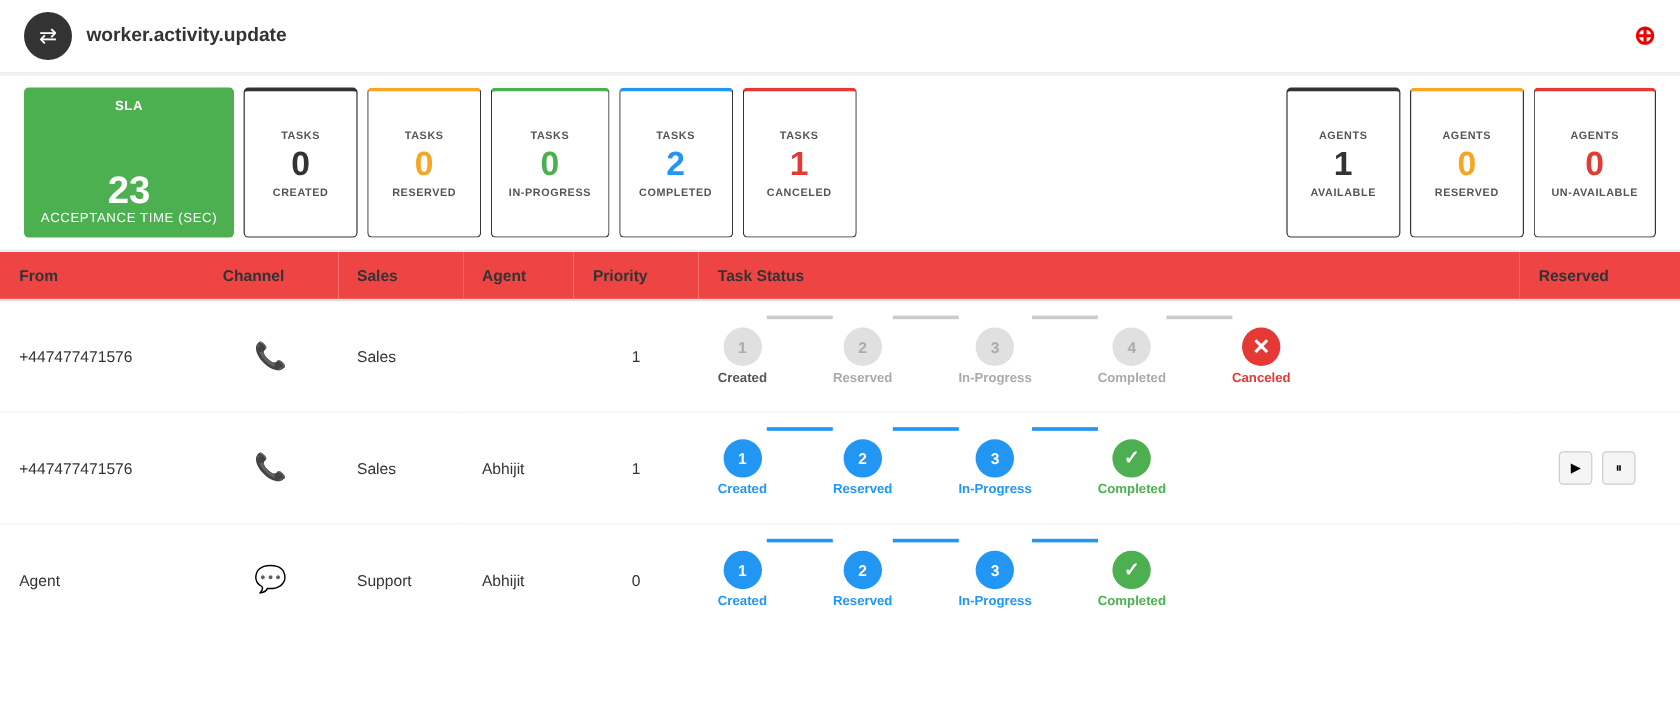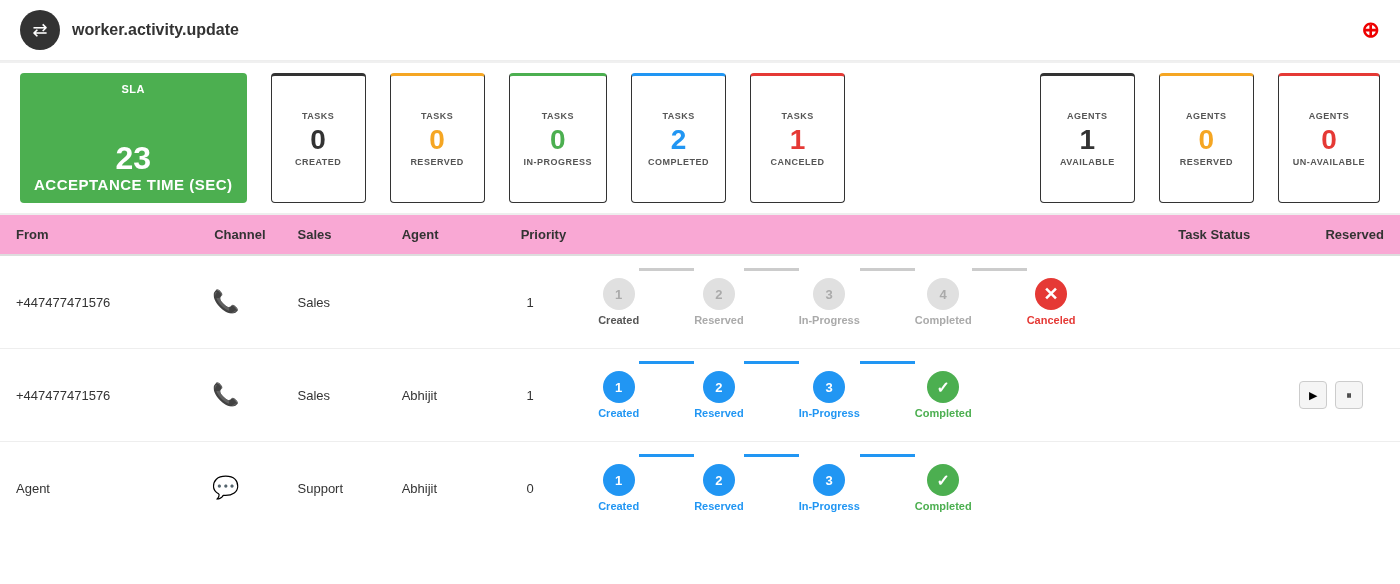--- a/index.html
+++ b/index.html
@@ -10,25 +10,25 @@
     .header-left { display: flex; align-items: center; gap: 12px; }
     .logo-circle { width: 40px; height: 40px; background: #333; border-radius: 50%; display: flex; align-items: center; justify-content: center; }
     .logo-arrows { color: #fff; font-size: 18px; }
     .header-title { font-size: 16px; font-weight: 600; color: #333; }
     .header-right { text-align: center; }
     .taskrouter-brand { display: flex; align-items: center; gap: 8px; font-size: 18px; font-weight: 700; color: #333; }
     .brand-icon { color: #e00; font-size: 22px; }
     .phone-numbers { font-size: 14px; font-weight: 600; color: #333; margin-top: 4px; }
 
     
-    .stats-bar { display: flex; align-items: stretch; padding: 10px 20px; border-bottom: 2px solid #eee; gap: 24px; }
+    .stats-bar { display: flex; align-items: stretch; padding: 10px 20px; border-bottom: 2px solid #eee; gap: 8px; }
     .sla-box { background: #4caf50; color: #fff; border-radius: 4px; padding: 10px 14px; min-width: 130px; text-align: center; display: flex; flex-direction: column; justify-content: center; }
     .sla-label { font-size: 11px; font-weight: 700; letter-spacing: 0.5px; }
     .sla-number { font-size: 32px; font-weight: 700; line-height: 1.1; margin-top: 46px; }
-    .sla-sublabel { font-size: 15px; font-weight: 700; letter-spacing: 0.5px; text-align: center; }
+    .sla-sublabel { font-size: 11px; font-weight: 400; letter-spacing: 0.5px; text-align: center; }
 
     .stat-card { border: 1.5px solid #333; border-radius: 4px; padding: 8px 14px; min-width: 95px; text-align: center; display: flex; flex-direction: column; align-items: center; justify-content: center; }
     .stat-card.yellow-top { border-top: 3px solid #f5a623; }
     .stat-card.green-top { border-top: 3px solid #4caf50; }
     .stat-card.blue-top { border-top: 3px solid #2196f3; }
     .stat-card.red-top { border-top: 3px solid #e53935; }
     .stat-card.black-top { border-top: 3px solid #333; }
 
     .stat-header { font-size: 9px; font-weight: 700; letter-spacing: 0.5px; color: #555; margin-bottom: 4px; }
     .stat-number { font-size: 28px; font-weight: 700; line-height: 1.1; }
@@ -38,22 +38,22 @@
     .stat-number.green { color: #4caf50; }
     .stat-number.blue { color: #2196f3; }
     .stat-number.red { color: #e53935; }
 
     .agents-spacer { flex: 1; }
 
     
     .table-container { padding: 0 0; }
     table { width: 100%; border-collapse: collapse; }
     thead tr { border-bottom: 2px solid #ddd; }
-    th { padding: 12px 16px; font-weight: 700; font-size: 13px; color: #333; text-align: left; background: #f9a8d4; }
-    th.center { text-align: right; }
+    th { padding: 12px 16px; font-weight: 700; font-size: 13px; color: #333; text-align: left; background: #ef4444; }
+    th.center { text-align: left; }
     tbody tr { border-bottom: 1px solid #eee; }
     tbody tr:last-child { border-bottom: none; }
     td { padding: 14px 16px; vertical-align: middle; font-size: 13px; color: #333; }
     td.center { text-align: center; }
     .step-circle { width: 32px; height: 32px; border-radius: 50%; display: flex; align-items: center; justify-content: center; font-weight: 700; font-size: 13px; }
     .step-circle.gray { background: #e0e0e0; color: #aaa; }
     .step-circle.blue { background: #2196f3; color: #fff; }
     .step-circle.green-check { background: #4caf50; color: #fff; font-size: 16px; }
     .step-circle.red-x { background: #e53935; color: #fff; font-size: 18px; }
     .step-label { font-size: 11px; margin-top: 4px; font-weight: 600; color: #aaa; text-align: center; white-space: nowrap; }

